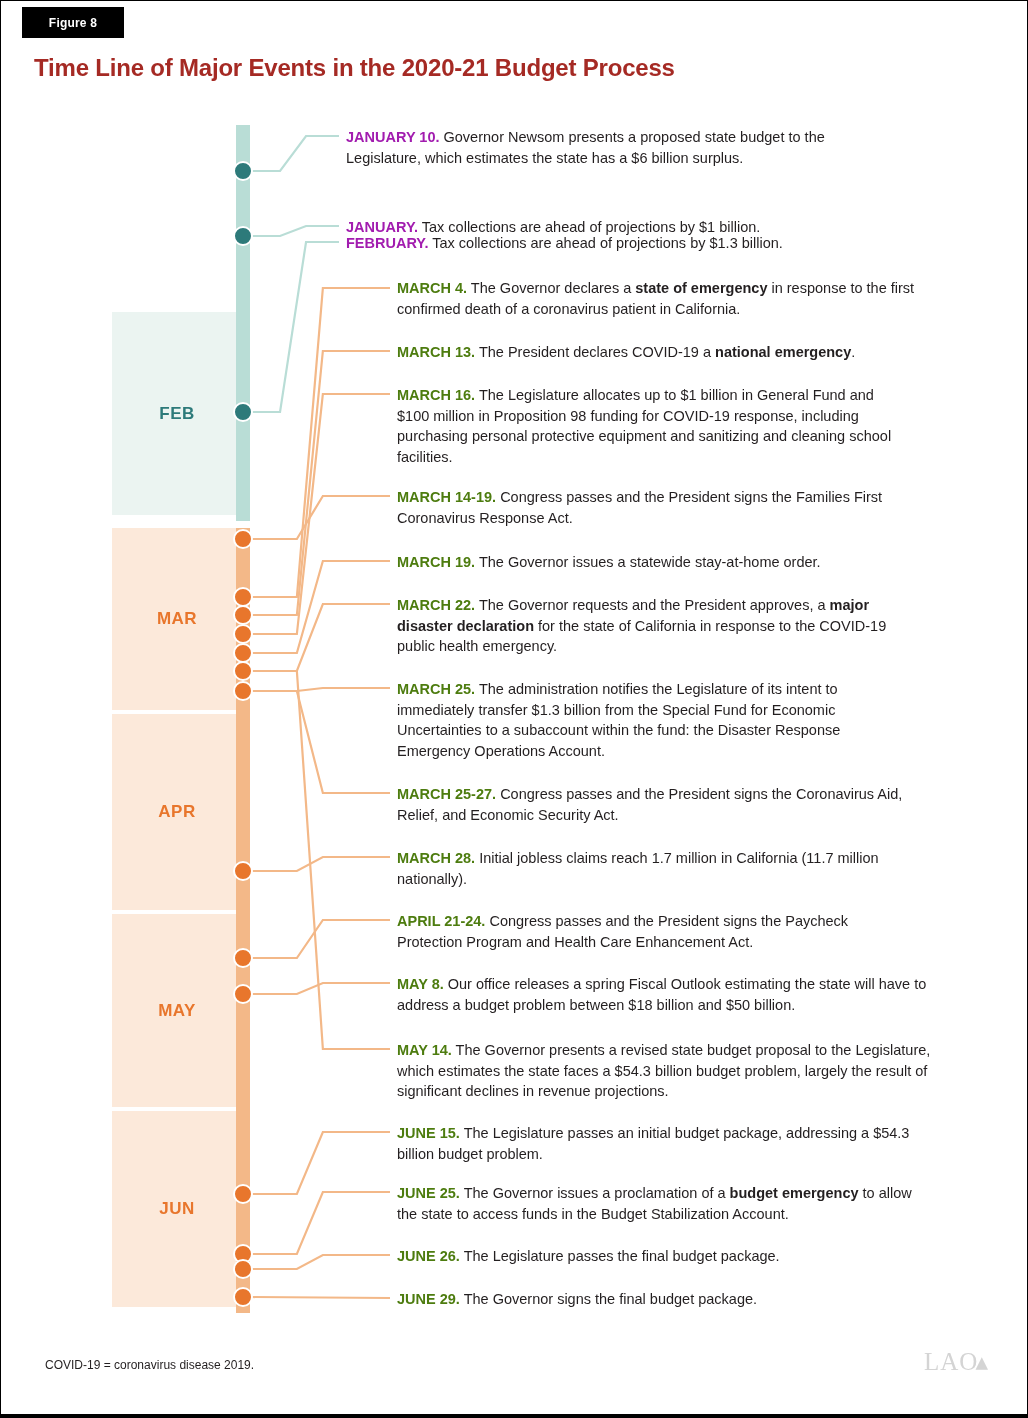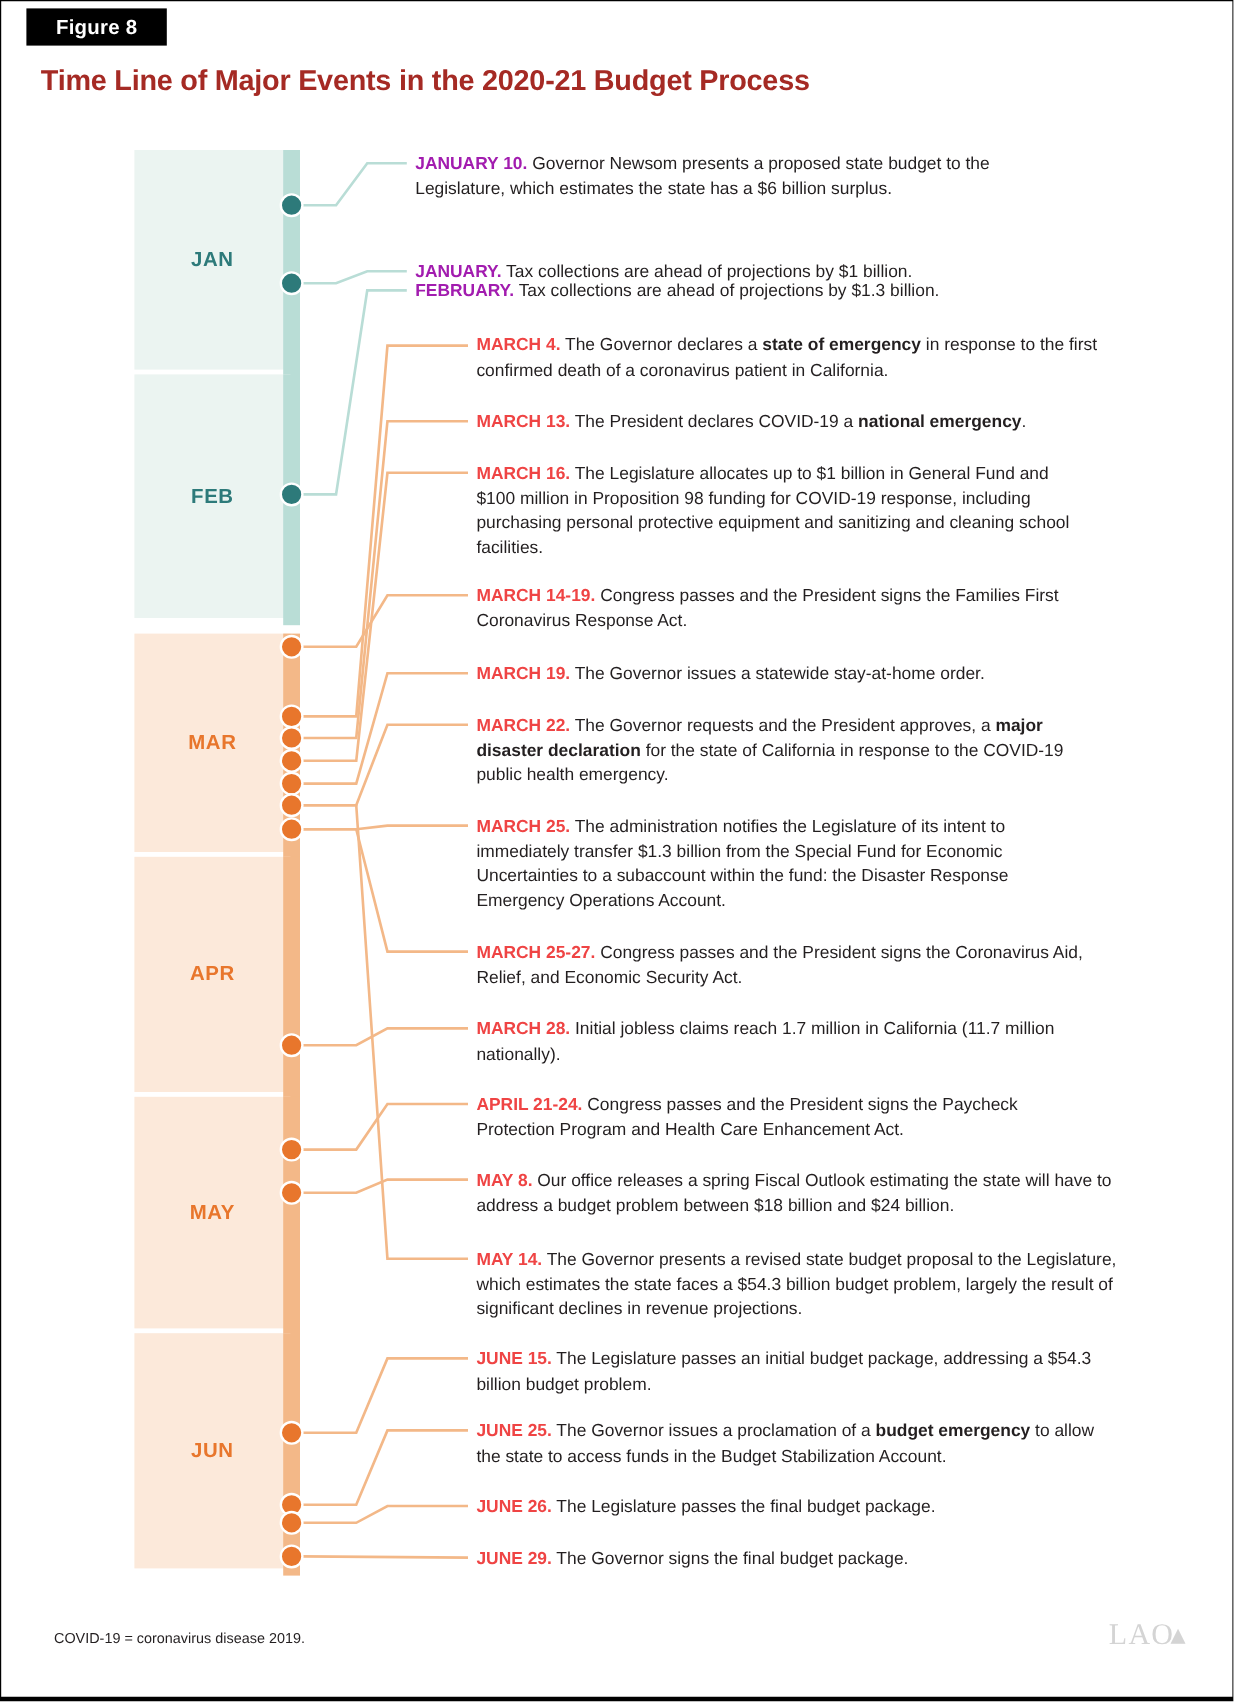--- a/index.html
+++ b/index.html
@@ -11,23 +11,23 @@
     box-sizing:border-box;
     background:#ffffff;
     border:1px solid #000;
     border-bottom:4px solid #000;
     overflow:hidden;
   }
 
   
   #fig-badge{
     position:absolute;left:21px;top:6px;
-    width:117px;height:31px;
+    width:102px;height:31px;
     background:#000;color:#fff;
-    font-size:17px;font-weight:bold;
+    font-size:12px;font-weight:bold;
     display:flex;align-items:center;justify-content:center;
     letter-spacing:.2px;
   }
   #fig-title{
     position:absolute;left:33px;top:53px;
     color:#a52a24;
     font-size:24px;font-weight:bold;
     letter-spacing:-.2px;
     white-space:nowrap;
   }
@@ -52,21 +52,21 @@
 
   
   .event{
     position:absolute;
     font-size:14.5px;
     line-height:20.5px;
     color:#231f20;
   }
   .ev-date{font-weight:bold;}
   .ev-date.teal{color:#a21caf;}
-  .ev-date.orange{color:#ef4444;}
+  .ev-date.orange{color:#4d7c0f;}
   .ev-b{font-weight:bold;color:#231f20;}
 
   
   #footnote{
     position:absolute;left:44px;top:1357px;
     font-size:12px;color:#231f20;
   }
   #lao-logo{
     position:absolute;right:38px;top:1346px;
     font-family:"Liberation Serif",serif;
@@ -80,23 +80,20 @@
 
 <div id="page">
 
   <div id="fig-badge">
     <span>Figure 8</span>
   </div>
 
   <div id="fig-title">Time Line of Major Events in the 2020-21 Budget Process</div>
 
   <div id="tl">
-      <div class="month-block" style="top: 124px; height: 183px; background: rgb(235, 244, 241);">
-        <div class="month-label" style="color: rgb(45, 122, 122);">JAN</div>
-      </div>
       <div class="spine" style="top: 124px; height: 189px; background: rgb(185, 221, 214);"></div>
       <div class="month-block" style="top: 311px; height: 203px; background: rgb(235, 244, 241); justify-content: center;">
         <div class="month-label" style="color: rgb(45, 122, 122);">FEB</div>
       </div>
       <div class="spine" style="top: 311px; height: 209px; background: rgb(185, 221, 214);"></div>
       <div class="month-block" style="top: 527px; height: 182px; background: rgb(252, 233, 218);">
         <div class="month-label" style="color: rgb(232, 118, 44);">MAR</div>
       </div>
       <div class="spine" style="top: 527px; height: 188px; background: rgb(243, 184, 136);"></div>
       <div class="month-block" style="top: 713px; height: 196px; background: rgb(252, 233, 218);">
@@ -159,21 +156,21 @@
       <div class="event" style="top: 277px; left: 396px; width: 520px;"><span class="ev-date orange">MARCH 4.</span><span> The Governor declares a </span><span class="ev-b">state of emergency</span><span> in response to the first confirmed death of a coronavirus patient in California.</span></div>
       <div class="event" style="top: 341px; left: 396px; width: 530px;"><span class="ev-date orange">MARCH 13.</span><span> The President declares COVID-19 a </span><span class="ev-b">national emergency</span><span>.</span></div>
       <div class="event" style="top: 384px; left: 396px; width: 510px;"><span class="ev-date orange">MARCH 16.</span><span> The Legislature allocates up to $1 billion in General Fund and $100 million in Proposition 98 funding for COVID-19 response, including purchasing personal protective equipment and sanitizing and cleaning school facilities.</span></div>
       <div class="event" style="top: 486px; left: 396px; width: 520px;"><span class="ev-date orange">MARCH 14-19.</span><span> Congress passes and the President signs the Families First Coronavirus Response Act.</span></div>
       <div class="event" style="top: 551px; left: 396px; width: 520px;"><span class="ev-date orange">MARCH 19.</span><span> The Governor issues a statewide stay-at-home order.</span></div>
       <div class="event" style="top: 594px; left: 396px; width: 510px;"><span class="ev-date orange">MARCH 22.</span><span> The Governor requests and the President approves, a </span><span class="ev-b">major disaster declaration</span><span> for the state of California in response to the COVID-19 public health emergency.</span></div>
       <div class="event" style="top: 678px; left: 396px; width: 500px;"><span class="ev-date orange">MARCH 25.</span><span> The administration notifies the Legislature of its intent to immediately transfer $1.3 billion from the Special Fund for Economic Uncertainties to a subaccount within the fund: the Disaster Response Emergency Operations Account.</span></div>
       <div class="event" style="top: 783px; left: 396px; width: 510px;"><span class="ev-date orange">MARCH 25-27.</span><span> Congress passes and the President signs the Coronavirus Aid, Relief, and Economic Security Act.</span></div>
       <div class="event" style="top: 847px; left: 396px; width: 510px;"><span class="ev-date orange">MARCH 28.</span><span> Initial jobless claims reach 1.7 million in California (11.7 million nationally).</span></div>
       <div class="event" style="top: 910px; left: 396px; width: 510px;"><span class="ev-date orange">APRIL 21-24.</span><span> Congress passes and the President signs the Paycheck Protection Program and Health Care Enhancement Act.</span></div>
-      <div class="event" style="top: 973px; left: 396px; width: 535px;"><span class="ev-date orange">MAY 8.</span><span> Our office releases a spring Fiscal Outlook estimating the state will have to address a budget problem between $18 billion and $24 billion.</span></div>
+      <div class="event" style="top: 973px; left: 396px; width: 535px;"><span class="ev-date orange">MAY 8.</span><span> Our office releases a spring Fiscal Outlook estimating the state will have to address a budget problem between $18 billion and $50 billion.</span></div>
       <div class="event" style="top: 1039px; left: 396px; width: 535px;"><span class="ev-date orange">MAY 14.</span><span> The Governor presents a revised state budget proposal to the Legislature, which estimates the state faces a $54.3 billion budget problem, largely the result of significant declines in revenue projections.</span></div>
       <div class="event" style="top: 1122px; left: 396px; width: 520px;"><span class="ev-date orange">JUNE 15.</span><span> The Legislature passes an initial budget package, addressing a $54.3 billion budget problem.</span></div>
       <div class="event" style="top: 1182px; left: 396px; width: 525px;"><span class="ev-date orange">JUNE 25.</span><span> The Governor issues a proclamation of a </span><span class="ev-b">budget emergency</span><span> to allow the state to access funds in the Budget Stabilization Account.</span></div>
       <div class="event" style="top: 1245px; left: 396px; width: 520px;"><span class="ev-date orange">JUNE 26.</span><span> The Legislature passes the final budget package.</span></div>
       <div class="event" style="top: 1288px; left: 396px; width: 520px;"><span class="ev-date orange">JUNE 29.</span><span> The Governor signs the final budget package.</span></div>
     </div>
 
   <div id="footnote">COVID-19 = coronavirus disease 2019.</div>
 
   <div id="lao-logo">

